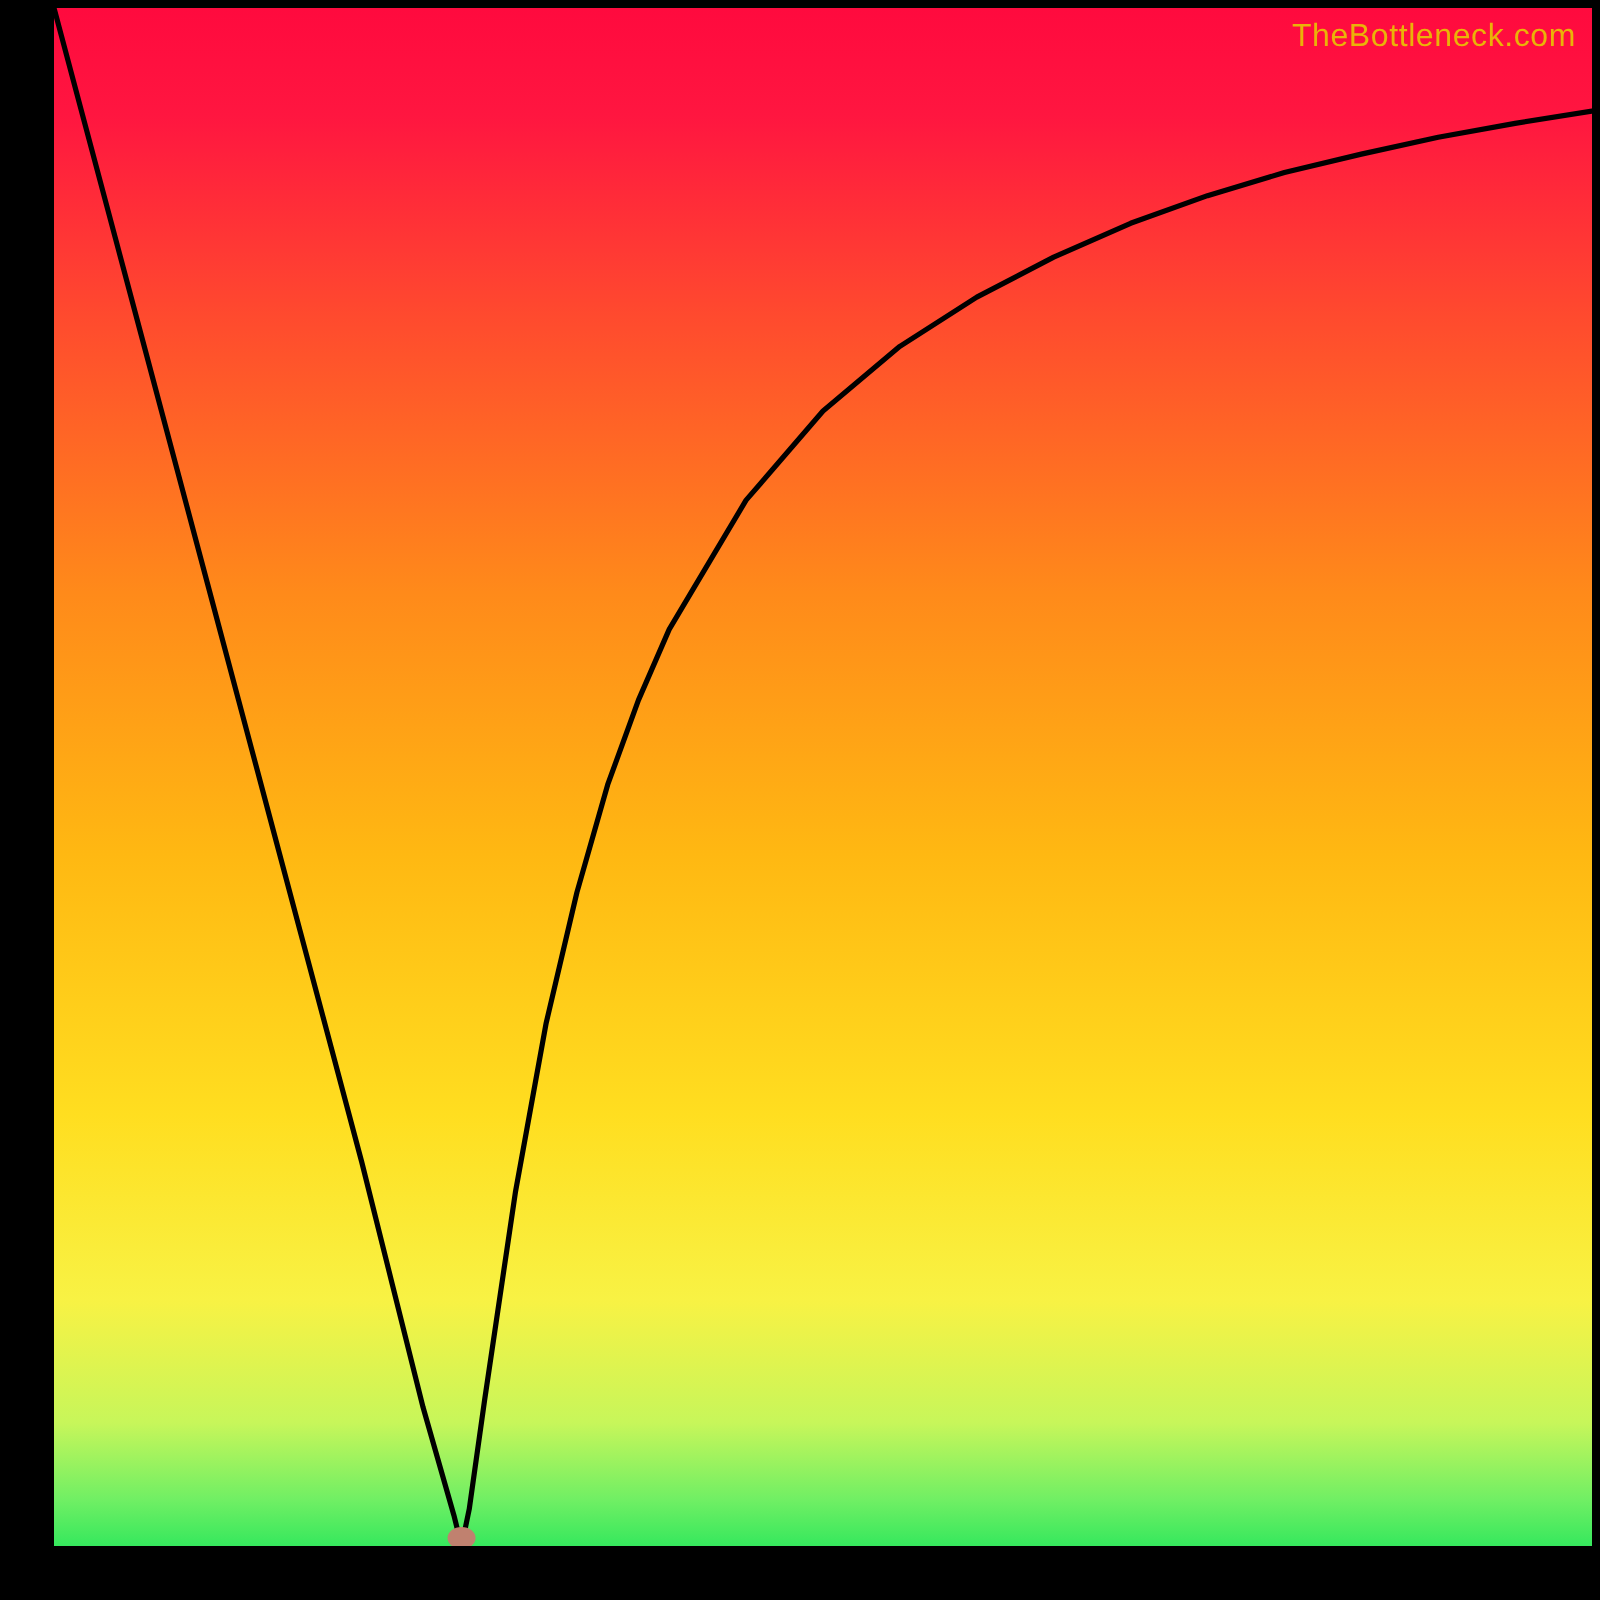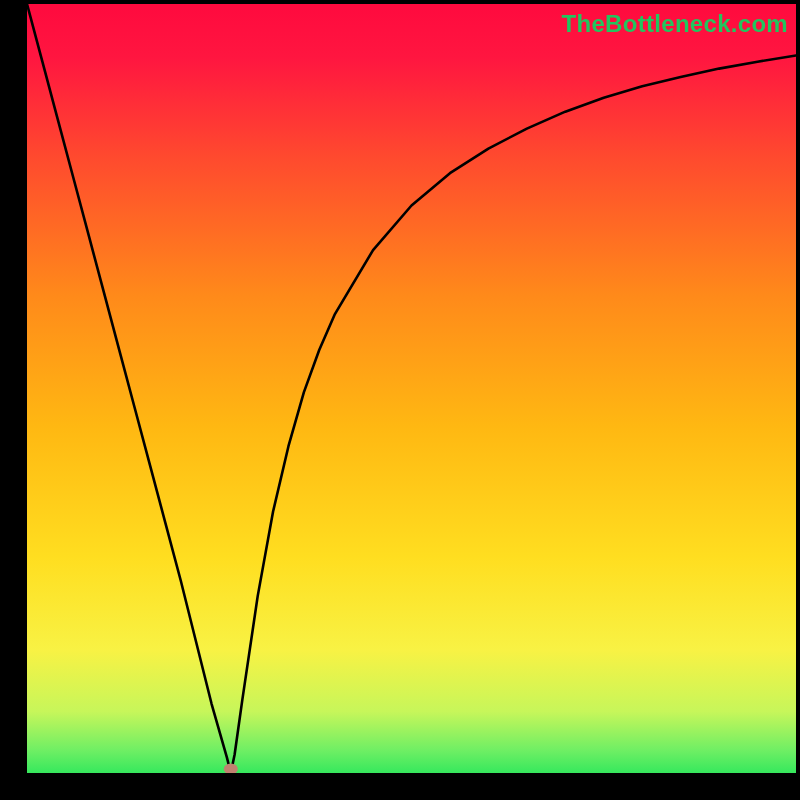--- a/index.html
+++ b/index.html
@@ -27,23 +27,23 @@
   }
   .plot-svg {
     display: block;
     width: 100%;
     height: 100%;
   }
   .watermark {
     position: absolute;
     top: 10px;
     right: 12px;
-    color: #22c55e;
-    font-size: 24px;
-    font-weight: 700;
+    color: #eab308;
+    font-size: 16px;
+    font-weight: 400;
     letter-spacing: 0.3px;
     pointer-events: none;
   }
 </style>
 </head>
 <body>
 
 <div class="stage">
 
   <div class="plot-area">

